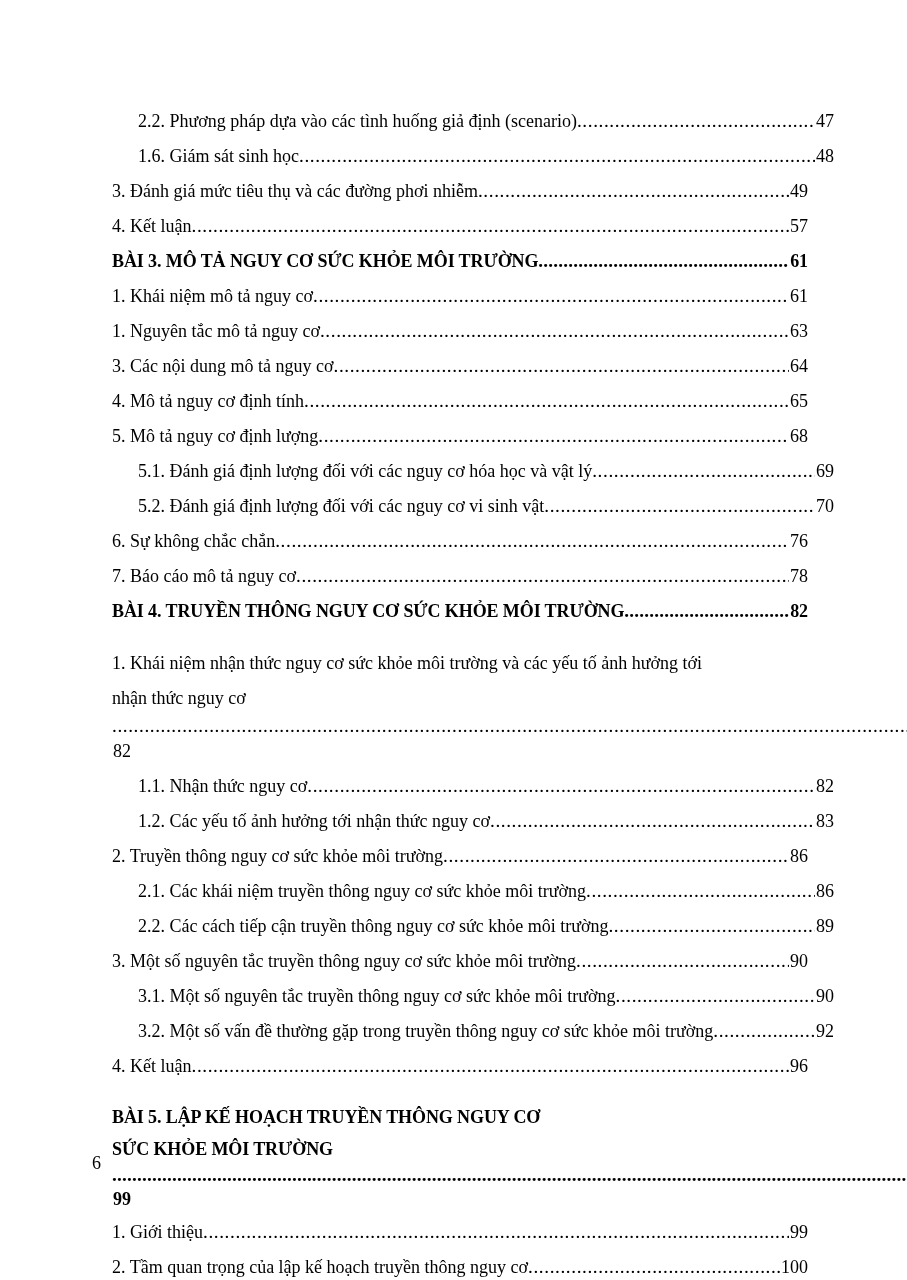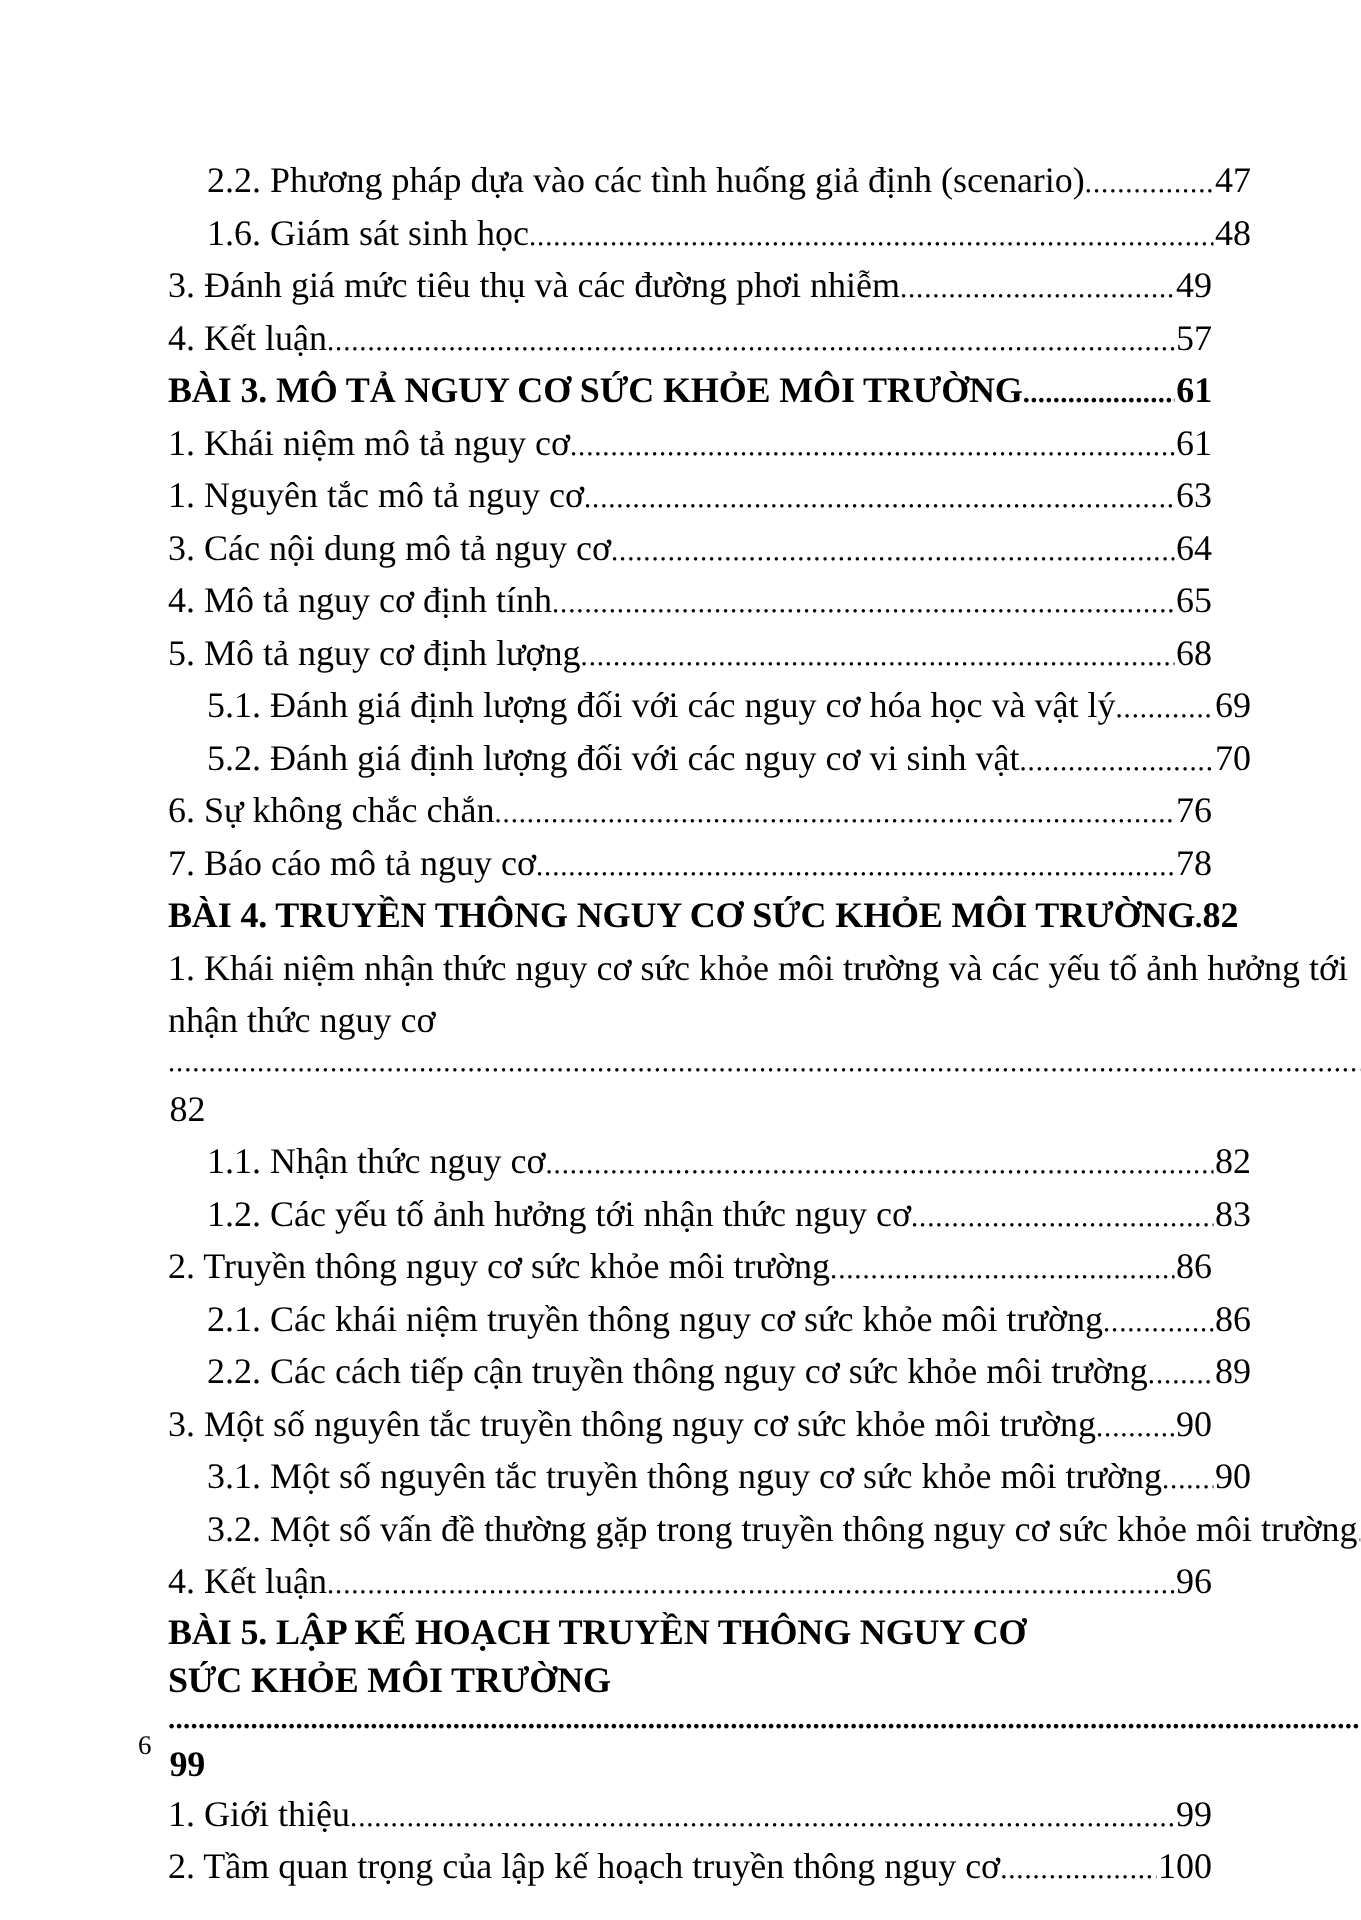--- a/index.html
+++ b/index.html
@@ -31,21 +31,21 @@
     position: absolute;
     left: 112px;
     top: 104px;
     width: 696px;
   }
 
   .toc-entry {
     display: flex;
     align-items: baseline;
     width: 100%;
-    font-size: 24px;
+    font-size: 18px;
     line-height: 35px;
     white-space: nowrap;
   }
 
   
   .toc-entry.level-2 {
     padding-left: 26px;
   }
   .toc-entry.level-2 .entry-text,
   .toc-entry.level-2 .entry-leader {
@@ -65,20 +65,21 @@
   }
   .toc-entry.wrap .wrap-inner {
     display: flex;
     align-items: baseline;
     white-space: nowrap;
     flex-direction: column;
   }
   .toc-entry.wrap .wrap-first {
     display: block;
     white-space: nowrap;
+    margin-top: 17px;
   }
 
   .toc-entry.heading.wrap {
     line-height: 32px;
   }
 
   .entry-text {
     flex: 0 0 auto;
   }
 

